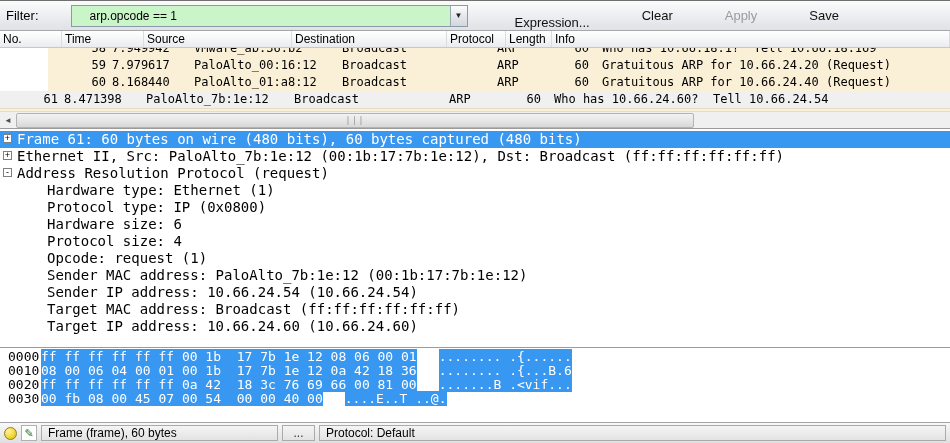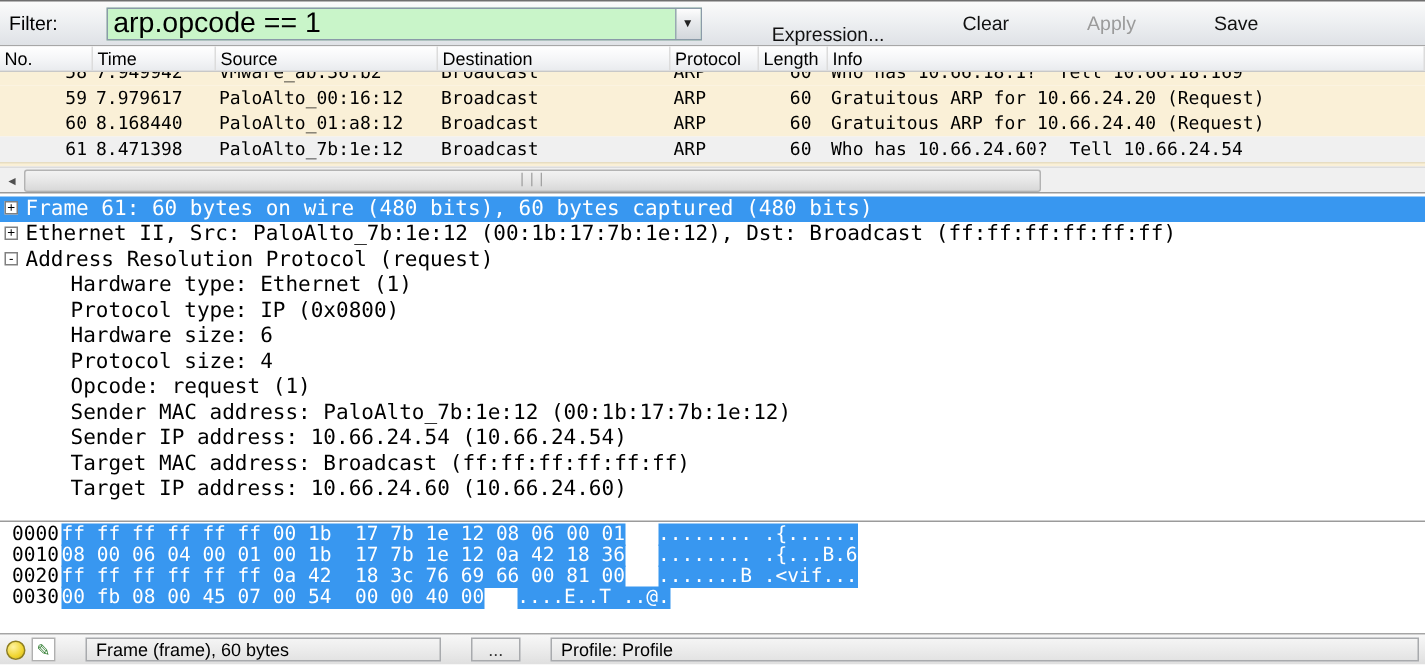--- a/index.html
+++ b/index.html
@@ -16,21 +16,21 @@
     background:linear-gradient(#fbfbfb,#eef0f2 45%,#dfe2e6);
     border-top:1px solid #6f6f6f; border-bottom:1px solid #a7a7a7;
     padding-left:6px;
     gap:26px;
   }
   .filter-label { font-size:13px; margin-right:6px; }
   .filter-input-wrap { display:flex; height:22px; border:1px solid #8a9aa8; background:var(--filter-valid,#c9f5c9); }
   .filter-input {
     width:378px; height:20px; border:none; outline:none;
     background:var(--filter-valid,#c9f5c9);
-    font-family:"Liberation Sans", sans-serif; font-size:19px; padding:0 4px; color:#000;
+    font-family:"Liberation Sans", sans-serif; font-size:12px; padding:0 18px; color:#000;
   }
   .dd-btn {
     width:17px; height:20px; border:none; border-left:1px solid #9aa7b3;
     background:linear-gradient(#fdfdfd,#e7e9ec 45%,#d3d7dc);
     font-size:8px; color:#222; cursor:default; display:flex; align-items:center; justify-content:center;
   }
   .tb-btn {
     background:transparent; border:1px solid transparent; font-family:"Liberation Sans", sans-serif;
     font-size:13px; color:#111; padding:3px 8px; margin-left:8px; cursor:default;
   }
@@ -50,21 +50,21 @@
     border-right:1px solid #dcdcdc; padding:1px 2px 0 3px;
     white-space:nowrap; overflow:hidden;
   }
   .prows { font-family:"DejaVu Sans Mono", monospace; font-size:12px; }
   .prow { height:17px; line-height:17px; white-space:pre; cursor:default; }
   .prow.clipped { height:9px; overflow:hidden; }
   .prow.clipped .pgrid-inner { margin-top:-8px; }
   .prow .cell { overflow:hidden; white-space:pre; padding:0 0 0 2px; }
   .prow .cell.num { text-align:right; padding-right:4px; }
   .prow .cell.len { text-align:right; padding-right:11px; }
-  .row-arp { background:var(--arp-row,#faf0d7); }
+  .row-arp { background:var(--arp-row,#faf0d7);margin-left:48px; }
   .row-sel61 { background:#f0f0f0; }
   .sliver { height:3px; background:var(--arp-row,#faf0d7); border-top:1px solid #e7ddc2; }
 
   
   .hscroll {
     height:17px; flex:0 0 17px; background:#f0f0f0; border-top:1px solid #dcdcdc;
     display:flex; align-items:stretch; position:relative;
   }
   .sb-arrow {
     width:16px; display:flex; align-items:center; justify-content:center;
@@ -115,21 +115,21 @@
     background:radial-gradient(circle at 35% 30%, #fff3a0, #f0d530 60%, #cdb11c);
     border:1px solid #8f7f20; flex:0 0 13px;
   }
   .pencil-box {
     width:16px; height:16px; border:1px solid #b0b0b0; background:#fff;
     display:flex; align-items:center; justify-content:center;
     font-size:11px; color:#2c7a2c; flex:0 0 16px;
   }
   .spanel {
     height:16px; line-height:14px; border:1px solid #a8aaad; background:transparent;
-    padding:0 6px; white-space:nowrap; overflow:hidden;margin-left:16px;
+    padding:0 6px; white-space:nowrap; overflow:hidden;
   }
   .spanel.msg { width:237px; }
   .spanel.dots { width:33px; text-align:center; color:#333; }
   .spanel.profile { flex:1; }
 </style>
 </head>
 <body>
 
 <div class="app">
 
@@ -190,15 +190,15 @@
       <div class="hrow"><span class="hoffset">0010</span><span class="hbytes">08 00 06 04 00 01 00 1b  17 7b 1e 12 0a 42 18 36</span><span class="hascii">........ .{...B.6</span></div>
       <div class="hrow"><span class="hoffset">0020</span><span class="hbytes">ff ff ff ff ff ff 0a 42  18 3c 76 69 66 00 81 00</span><span class="hascii">.......B .&lt;vif...</span></div>
       <div class="hrow"><span class="hoffset">0030</span><span class="hbytes">00 fb 08 00 45 07 00 54  00 00 40 00</span><span class="hascii">....E..T ..@.</span></div>
     </div>
 
   <div class="statusbar">
     <span class="led"></span>
     <span class="pencil-box">✎</span>
     <div class="spanel msg">Frame (frame), 60 bytes</div>
     <div class="spanel dots">...</div>
-    <div class="spanel profile">Profile: Profile</div>
+    <div class="spanel profile">Protocol: Default</div>
   </div>
 </div>
 
 </body></html>

